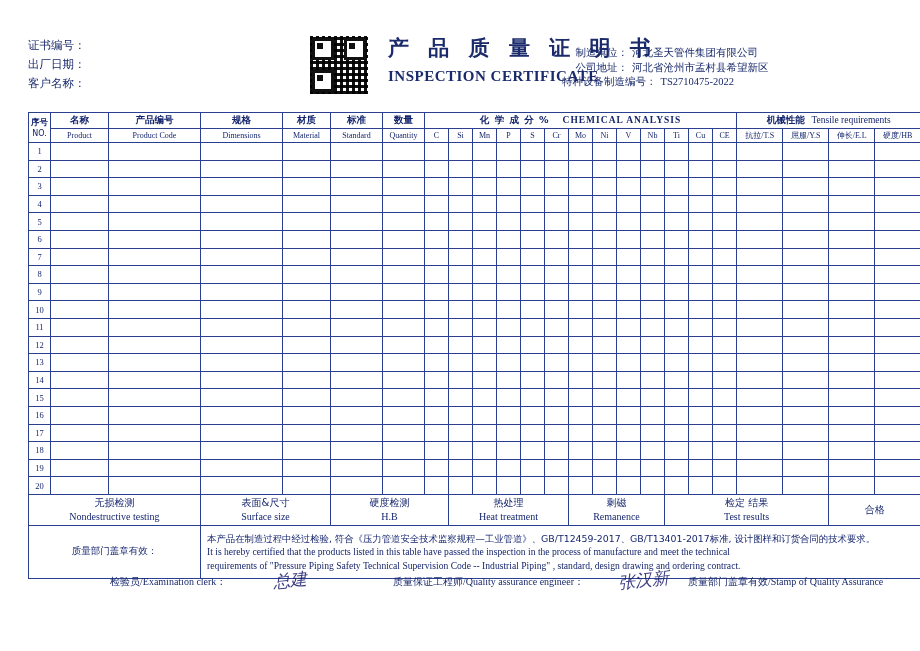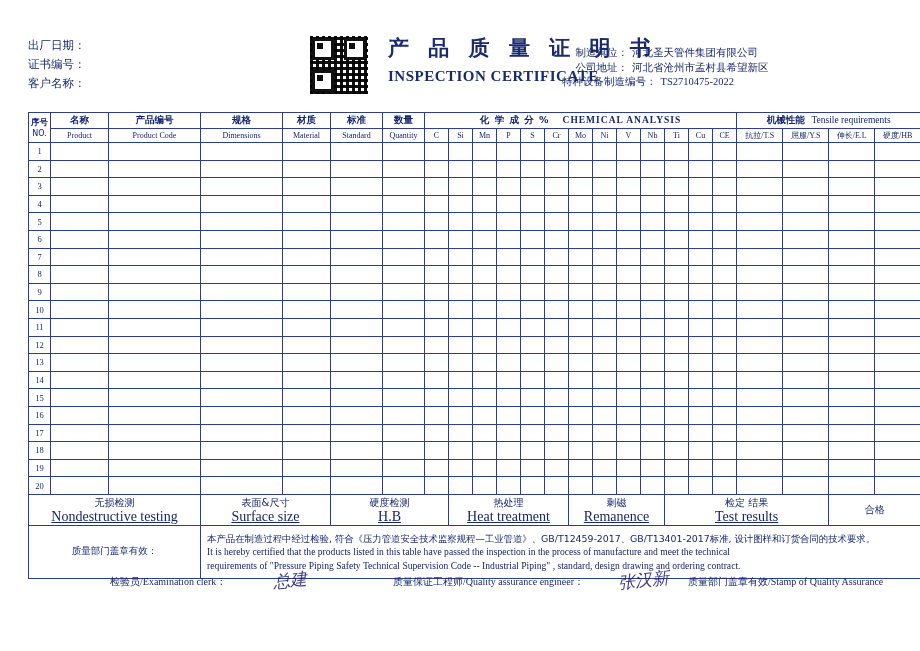--- a/index.html
+++ b/index.html
@@ -42,21 +42,21 @@
   .hrow1 td{height:15px;font-size:9.5px;font-weight:bold;font-family:"DejaVu Sans",sans-serif;}
   .hrow2 td{height:13px;font-size:8px;}
   .chem-head{font-size:9.5px;font-weight:bold;letter-spacing:1px;font-family:"DejaVu Sans",sans-serif;margin-top:32px;}
   .mech-head{font-size:9px;font-weight:bold;font-family:"DejaVu Sans",sans-serif;}
   .body-row td{height:16.6px;}
   .idx{font-size:8.5px;}
 
   
   .btm td{height:30px;font-size:9px;}
   .btm .zh{font-family:"DejaVu Sans",sans-serif;font-size:10px;}
-  .btm .en{font-size:14px;text-decoration:underline;}
+  .btm .en{font-size:10px;}
   .two-line{line-height:14px;}
 
   .explain-cell{text-align:left;padding:3px 6px;line-height:13.5px;font-size:9.6px;}
   .explain-label{font-size:9.5px;}
 
   
   .footer{position:absolute;left:28px;top:565px;width:864px;height:40px;font-size:10px;}
   .footer .f{position:absolute;white-space:nowrap;}
   .sig{position:absolute;font-family:"DejaVu Sans",sans-serif;color:#1a1a6b;
        font-style:italic;font-size:17px;transform:rotate(-6deg);opacity:.85;}
@@ -77,22 +77,22 @@
         </span>
       <span class="q q3">
           <i></i>
         </span>
     </div>
 
     <div class="title-zh">产 品 质 量 证 明 书</div>
     <div class="title-en">INSPECTION CERTIFICATE</div>
 
     <div class="left-fields">
+      <div>证书编号：</div>
       <div>出厂日期：</div>
-      <div>证书编号：</div>
       <div>客户名称：</div>
     </div>
 
     <div class="right-fields">
       <div>
         <span class="k">制造单位：</span>
         <span class="v">河北圣天管件集团有限公司</span>
       </div>
       <div>
         <span class="k">公司地址：</span>

